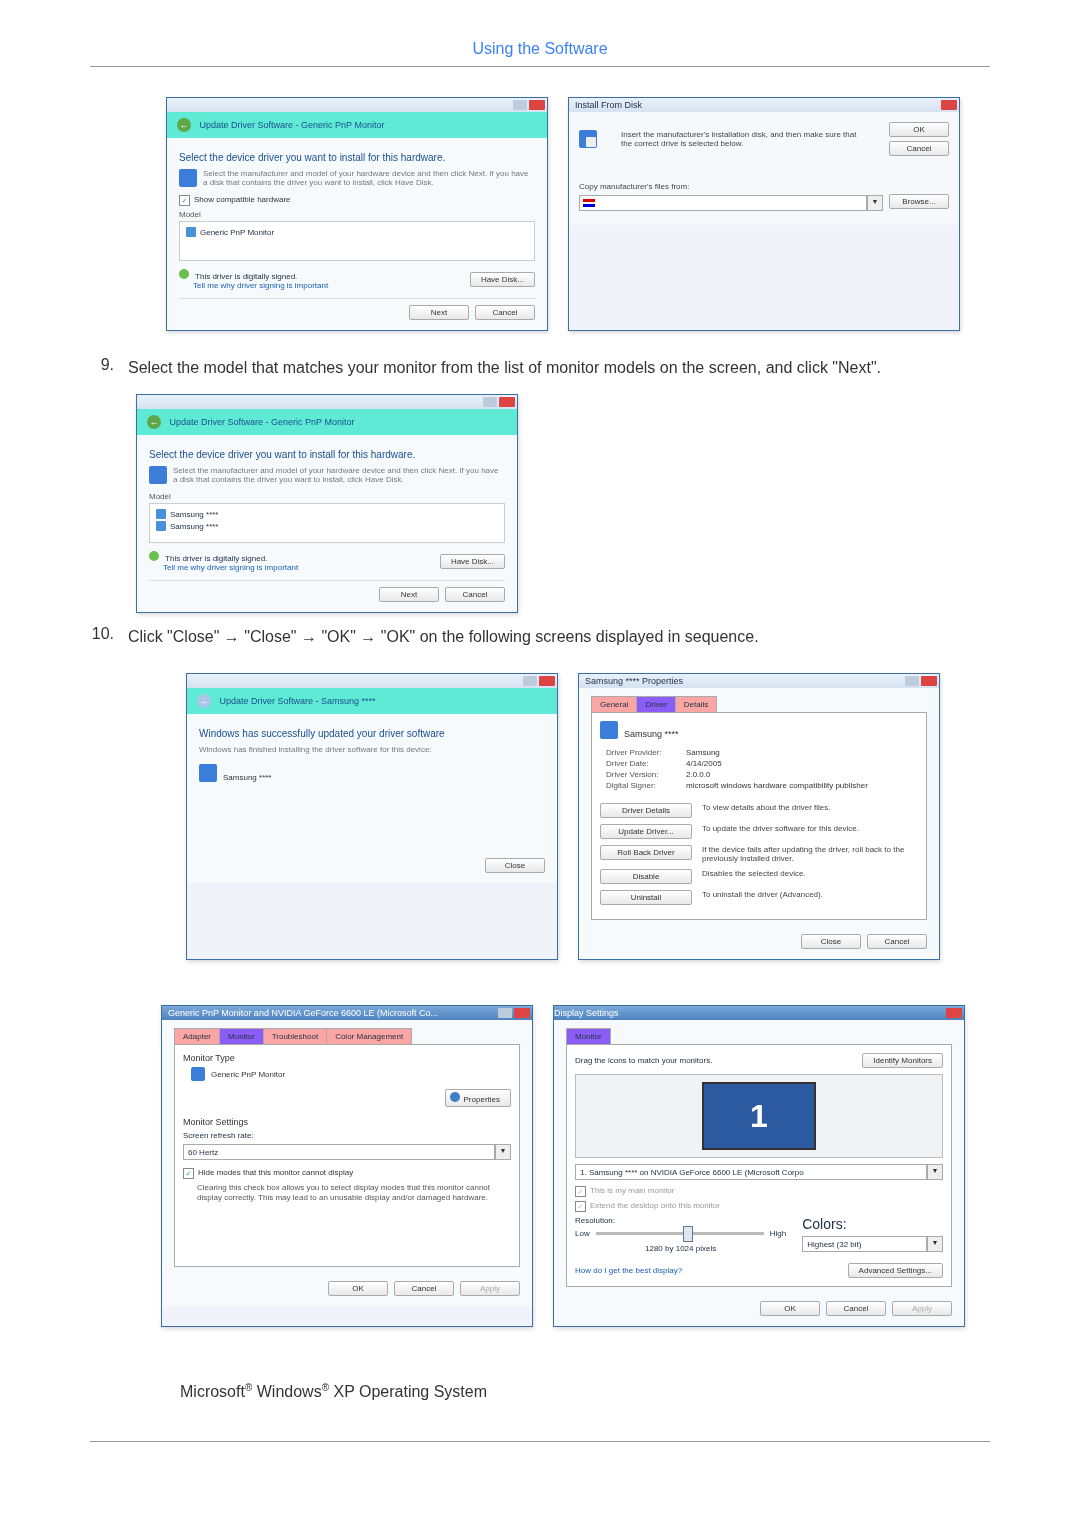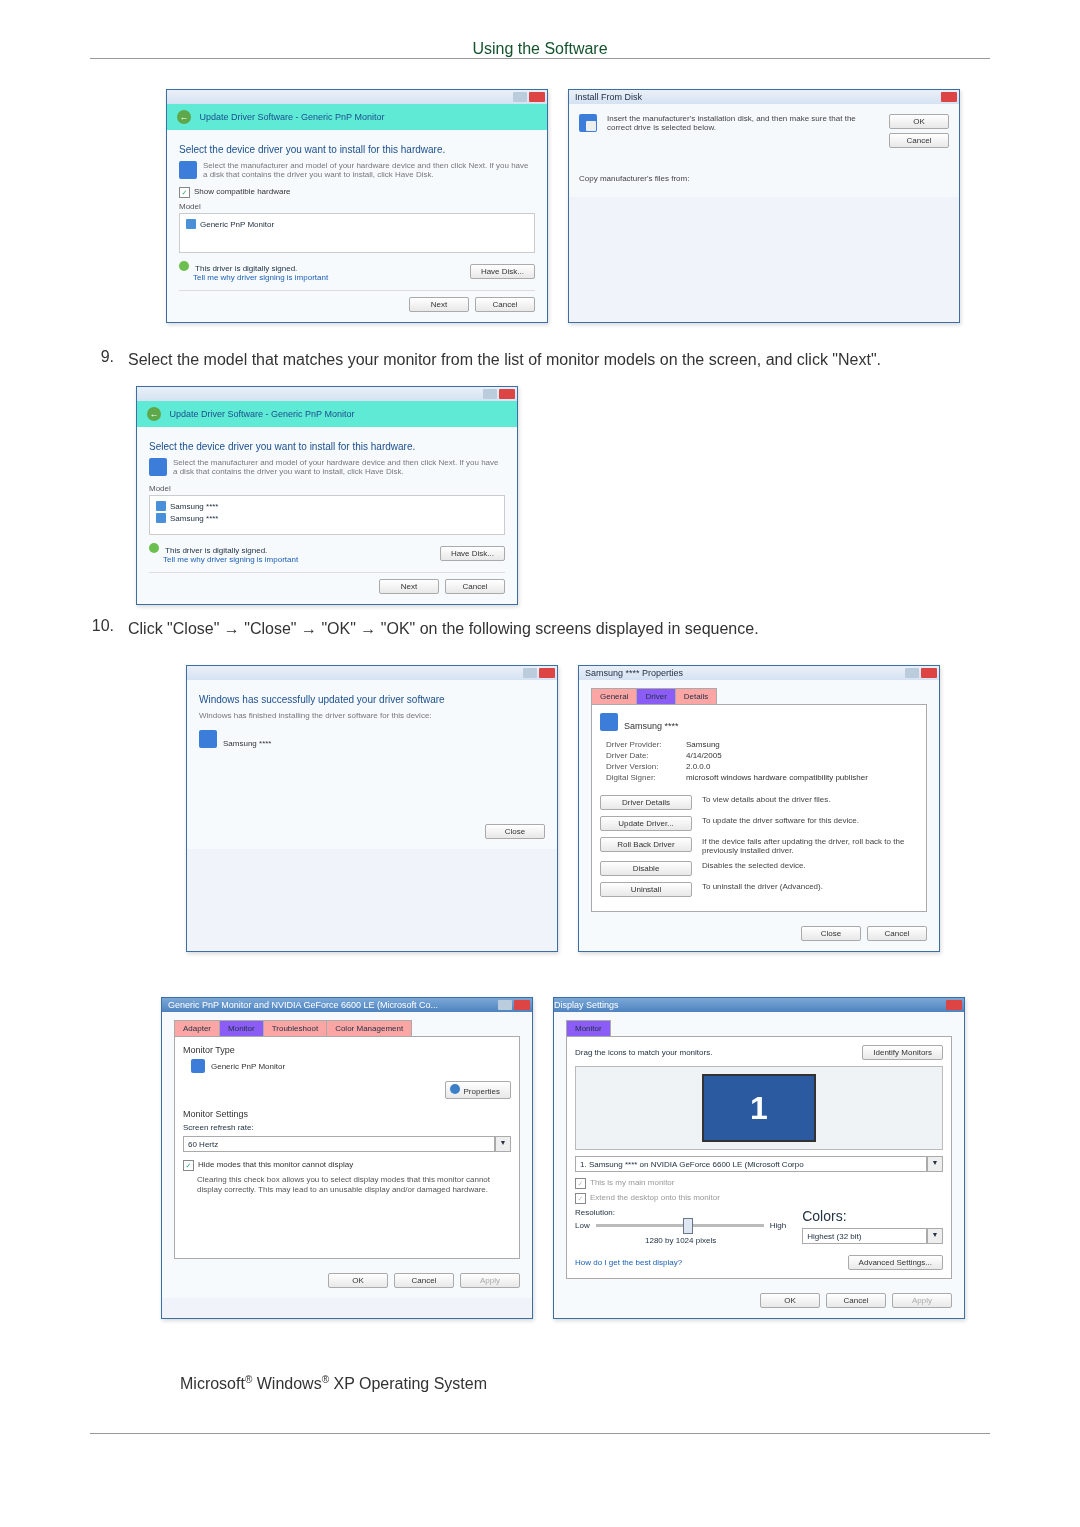--- a/index.html
+++ b/index.html
@@ -9,21 +9,22 @@
     background: #fff;
     color: #333;
     width: 1080px;
   }
   .page {
     padding: 40px 90px 60px 90px;
   }
   .header-title {
     text-align: center;
     font-size: 16px;
-    color: #14532d;
+    color: #3b82f6;
+    margin-bottom: 8px;
   }
   .hr-top {
     border: none;
     border-top: 1px solid #999;
     margin: 0 0 30px 0;
   }
   .hr-bottom {
     border: none;
     border-top: 1px solid #999;
     margin: 40px 0 0 0;
@@ -394,29 +395,38 @@
         </div>
       </div>
     </div>
 
     <div class="win-window install-disk">
       <div class="win-titlebar" style="justify-content:space-between;padding-left:6px">
         <span>Install From Disk</span>
         <div class="win-close"></div>
       </div>
       <div class="body2">
-        <div style="display:flex;gap:10px;align-items:flex-start">
+        <div style="display:flex;gap:24px;align-items:center">
           <div class="icon-box disk"></div>
           <div style="flex:1;font-size:8px;color:#444">Insert the manufacturer's installation disk, and then make sure that the correct drive is selected below.</div>
           <div style="display:flex;flex-direction:column;gap:4px">
             <span class="win-btn">OK</span>
             <span class="win-btn">Cancel</span>
           </div>
         </div>
         <div style="margin-top:26px;font-size:8px;color:#444">Copy manufacturer's files from:</div>
+        <div style="display:flex;gap:6px;align-items:center">
+          <div class="dropdown-like" style="flex:1">
+            <div class="dropdown-input">
+              <span class="flag-ico"></span>
+            </div>
+            <div class="dd-arrow">▼</div>
+          </div>
+          <span class="win-btn">Browse...</span>
+        </div>
       </div>
     </div>
   </div>
 
   <div class="ol-item">
     <div class="ol-num">9.</div>
     <div class="ol-text">Select the model that matches your monitor from the list of monitor models on the screen, and click "Next".</div>
   </div>
 
   <div class="screenshot-block">
@@ -469,20 +479,24 @@
 
   <div class="screenshot-block screenshot-col">
 
     <div class="screenshot-row">
 
       <div class="win-window" style="width:370px">
         <div class="win-titlebar">
             <div class="win-min"></div>
             <div class="win-close"></div>
           </div>
+        <div class="breadc">
+          <span class="back-arrow" style="background:#aac7e8">←</span>
+          <span>Update Driver Software - Samsung ****</span>
+        </div>
         <div class="win-body" style="min-height:150px">
           <div class="blue-head">Windows has successfully updated your driver software</div>
           <div style="font-size:8px;color:#777;margin:4px 0 10px 0">Windows has finished installing the driver software for this device:</div>
           <div class="gray-sub">
             <div class="icon-box"></div>
             <div style="color:#333;padding-top:3px">Samsung ****</div>
           </div>
           <div class="win-btn-row" style="margin-top:70px">
             <span class="win-btn">Close</span>
           </div>

